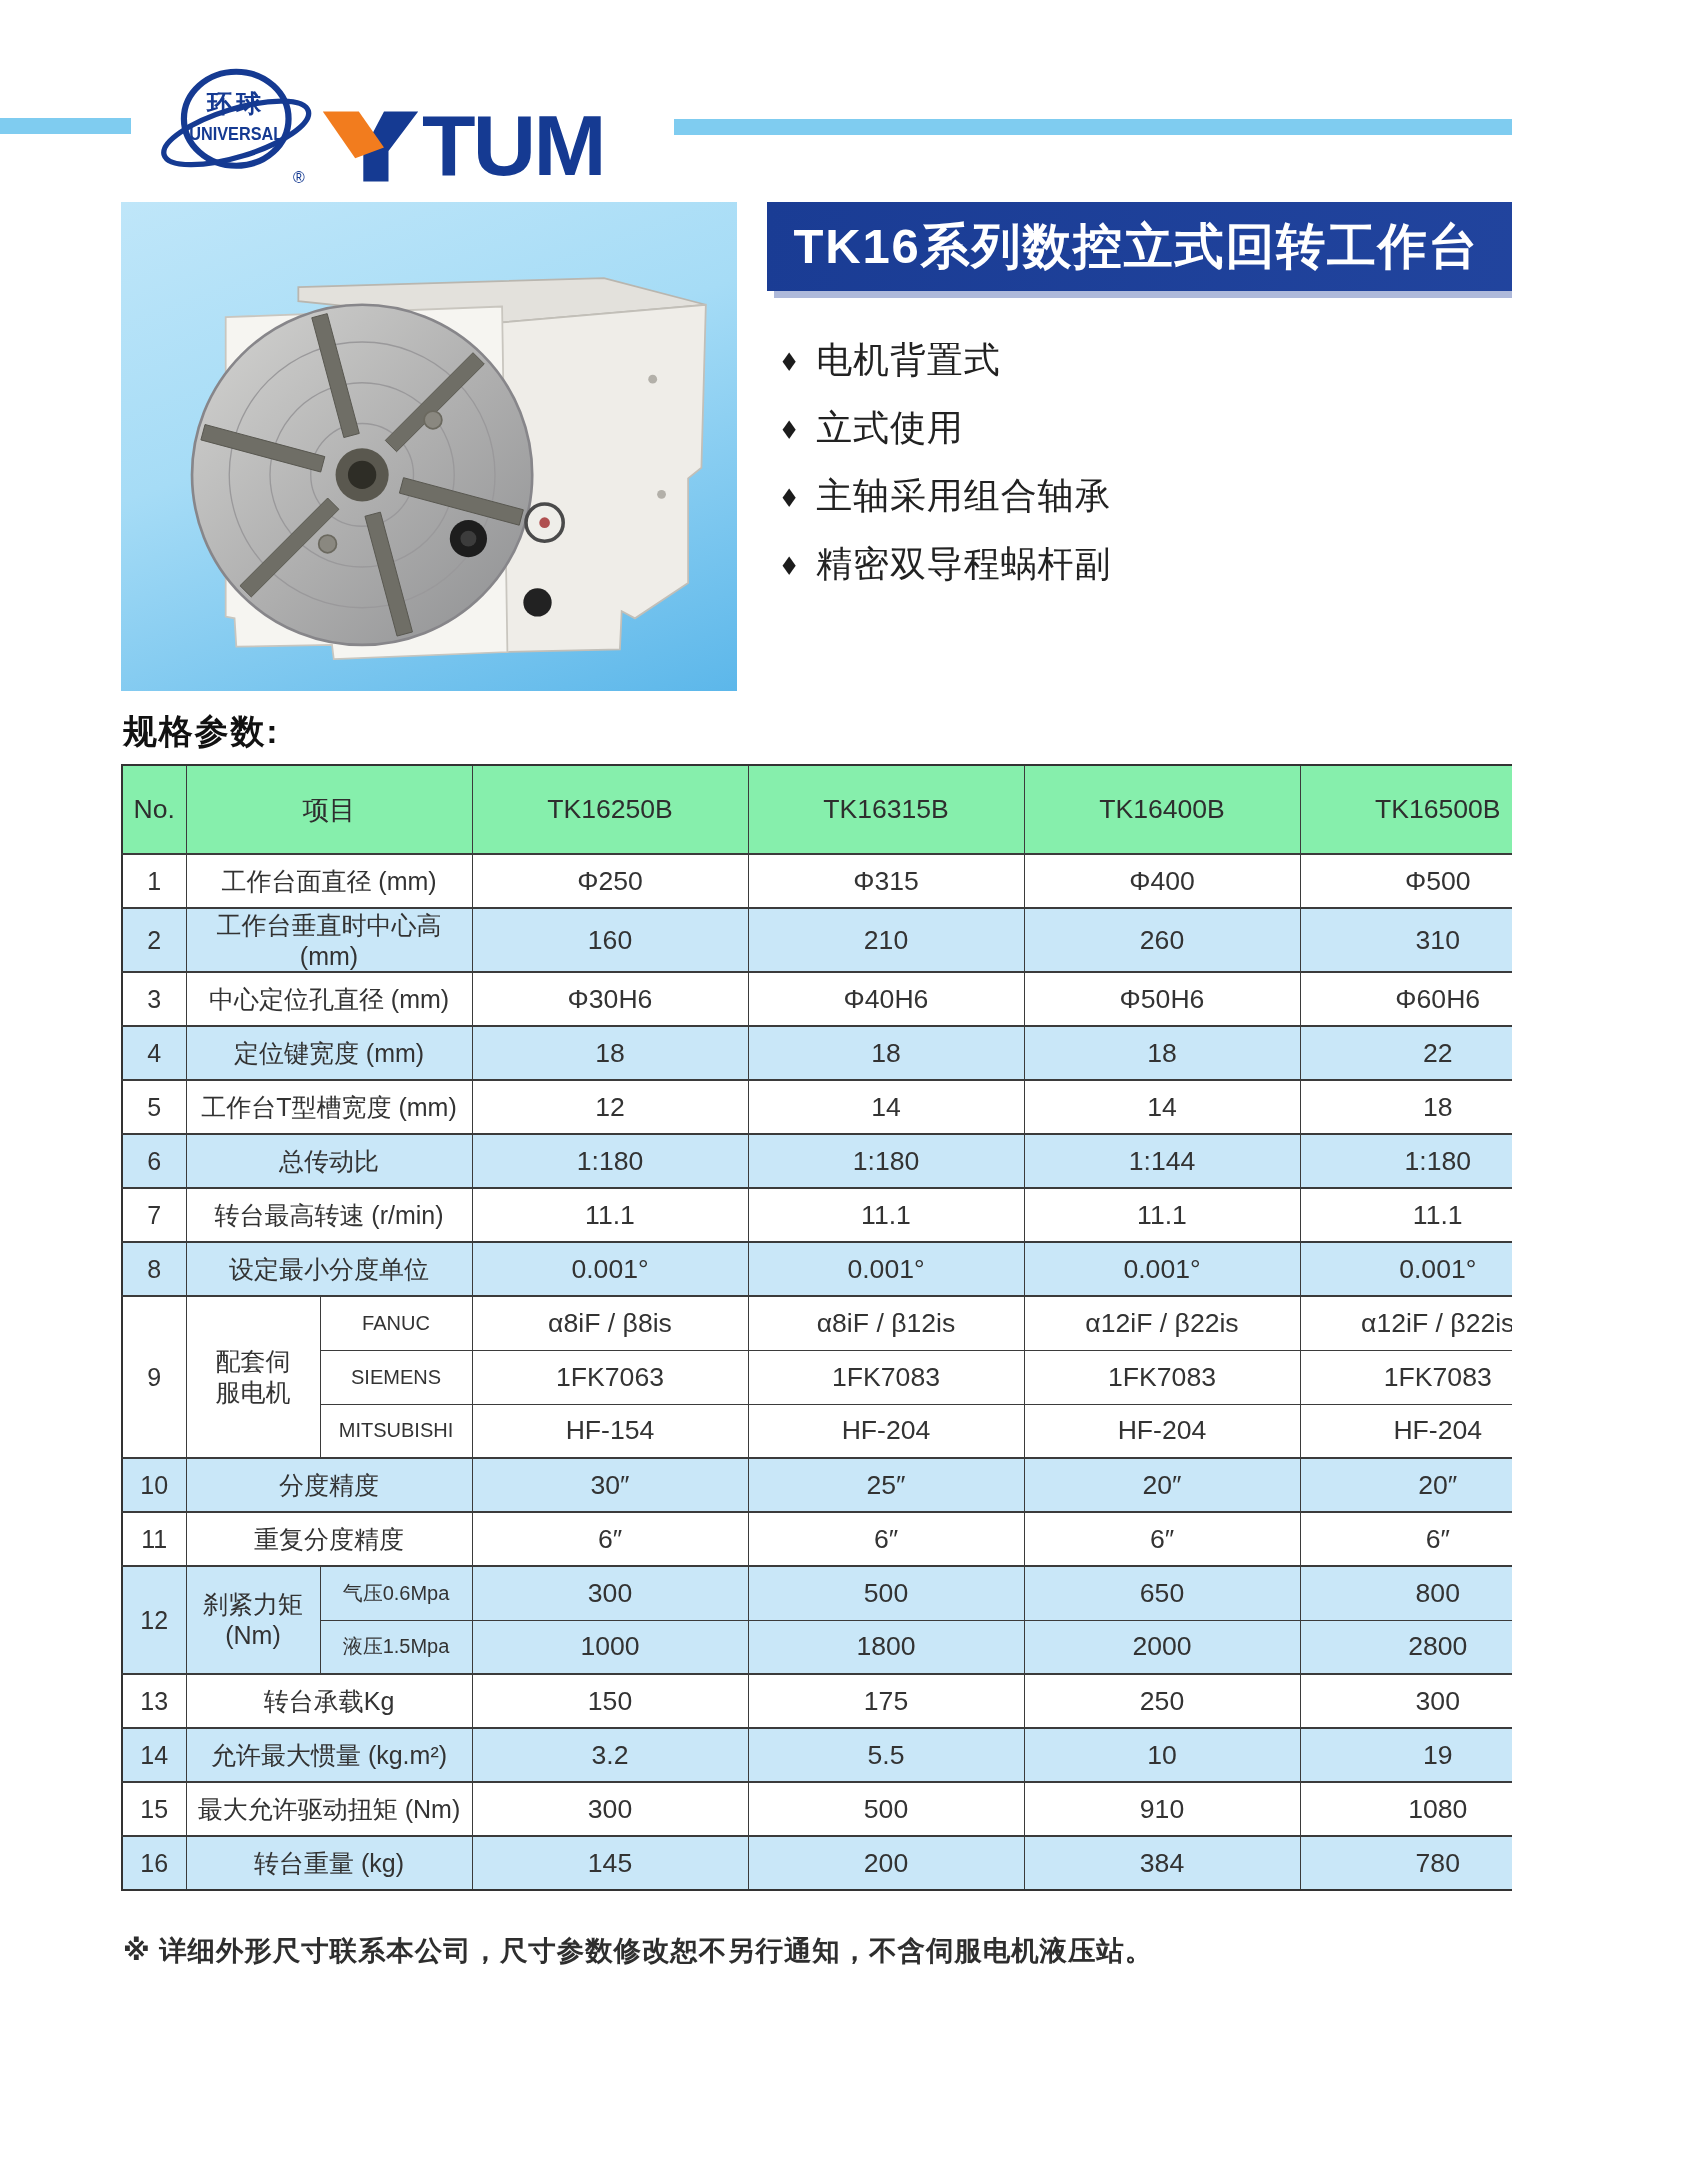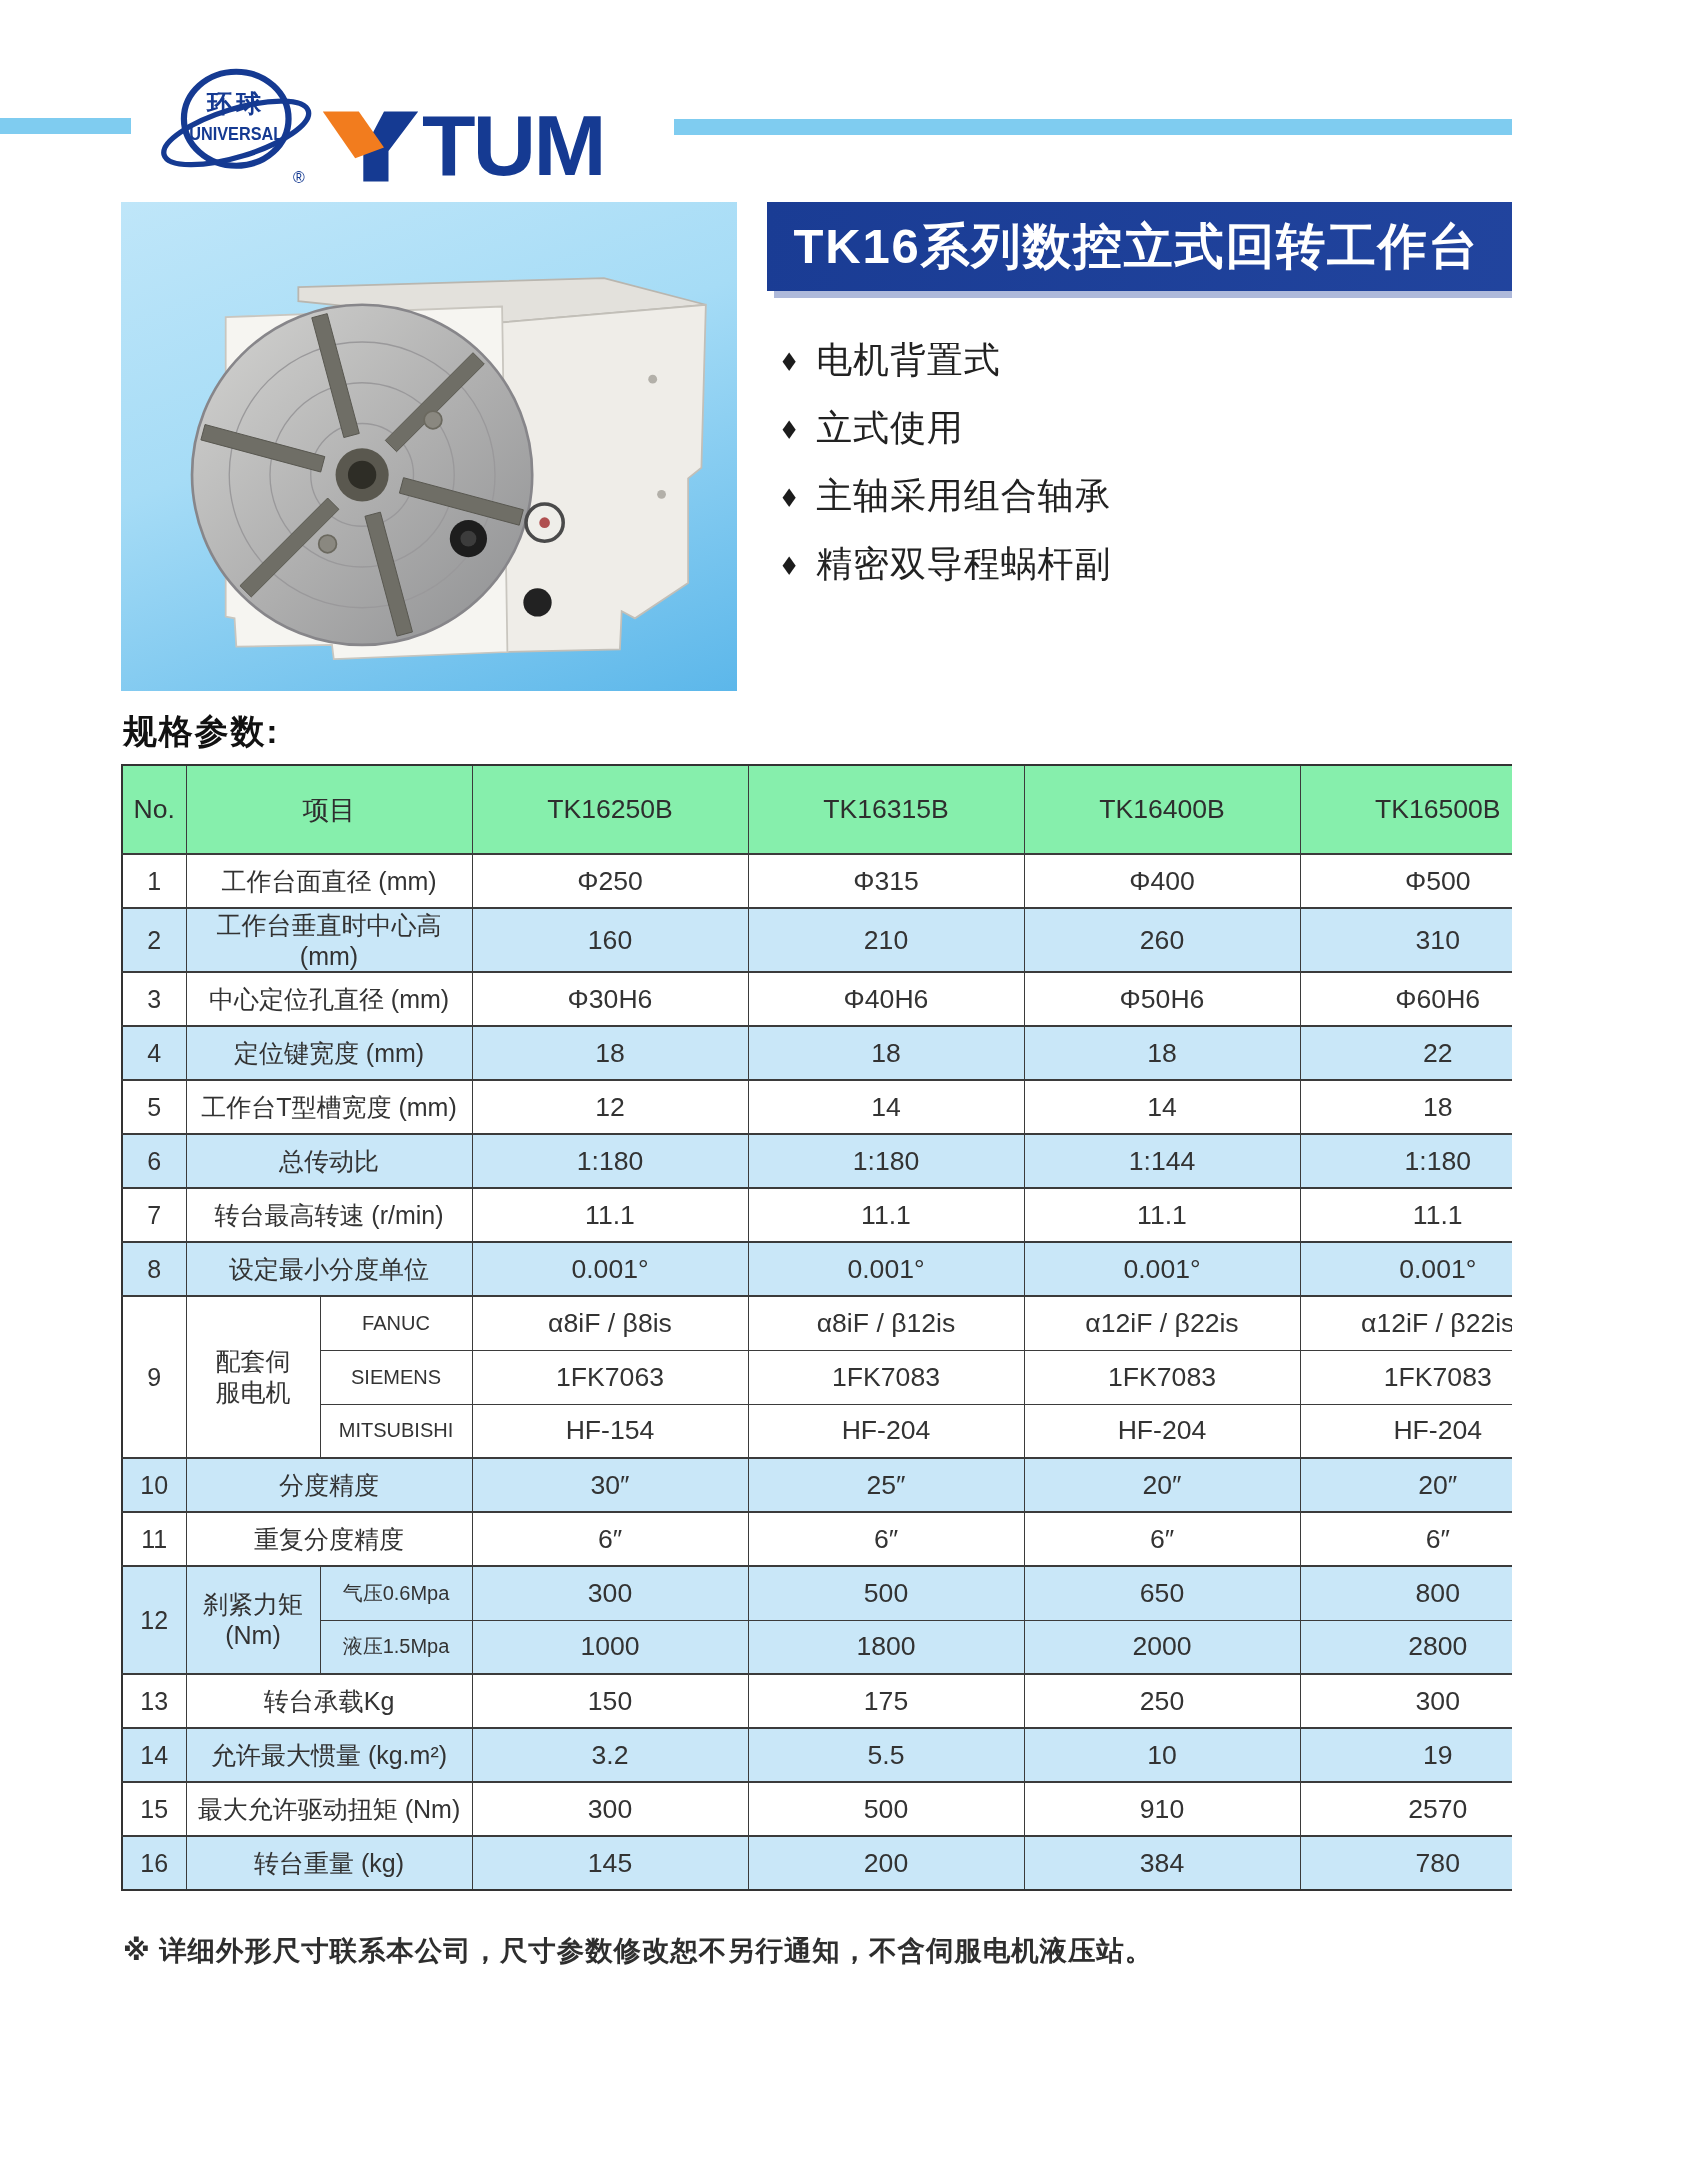--- a/index.html
+++ b/index.html
@@ -334,21 +334,21 @@
       <td class="val">5.5</td>
       <td class="val">10</td>
       <td class="val">19</td>
     </tr>
     <tr class="mainrow">
       <td class="no">15</td>
       <td class="item" colspan="2">最大允许驱动扭矩 (Nm)</td>
       <td class="val">300</td>
       <td class="val">500</td>
       <td class="val">910</td>
-      <td class="val">2570</td>
+      <td class="val">1080</td>
     </tr>
     <tr class="mainrow alt">
       <td class="no">16</td>
       <td class="item" colspan="2">转台重量 (kg)</td>
       <td class="val">145</td>
       <td class="val">200</td>
       <td class="val">384</td>
       <td class="val">780</td>
     </tr>
   </tbody>

